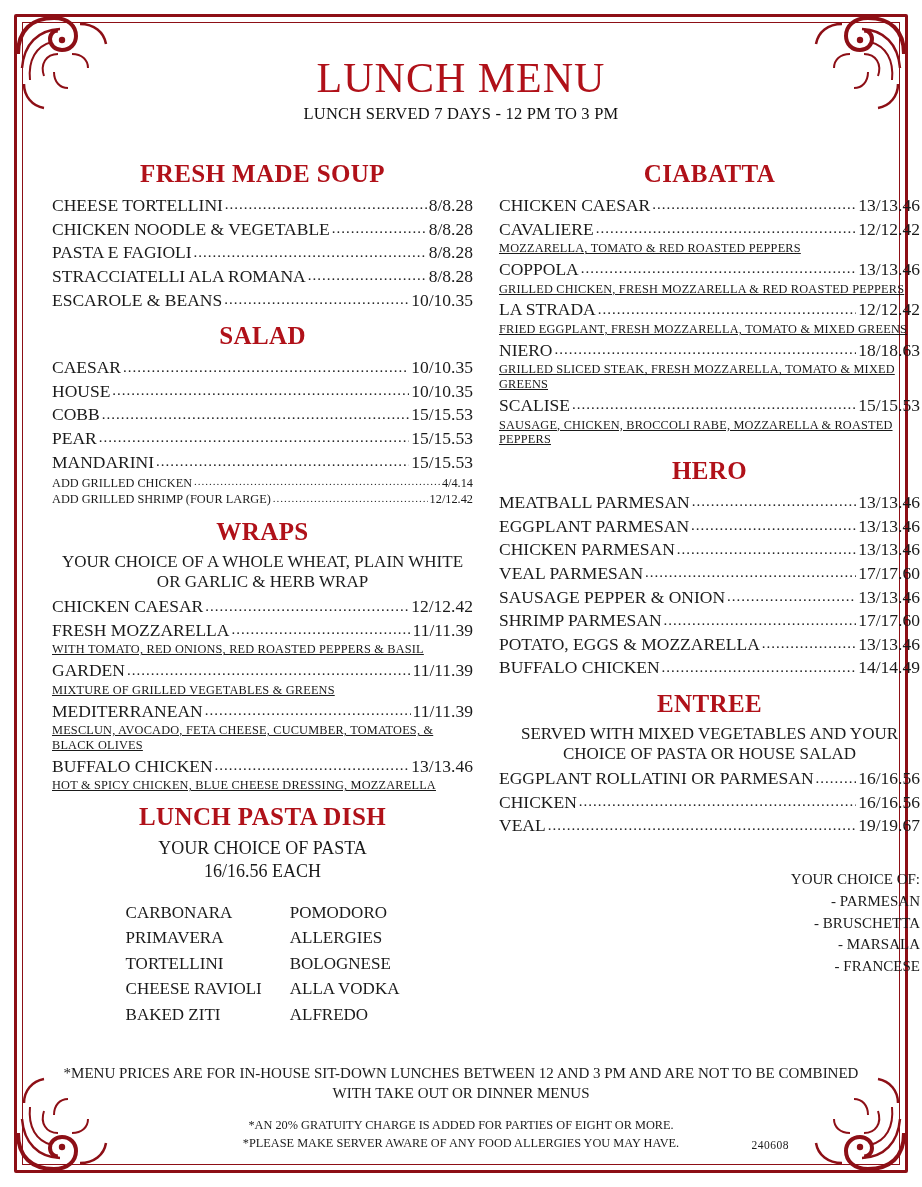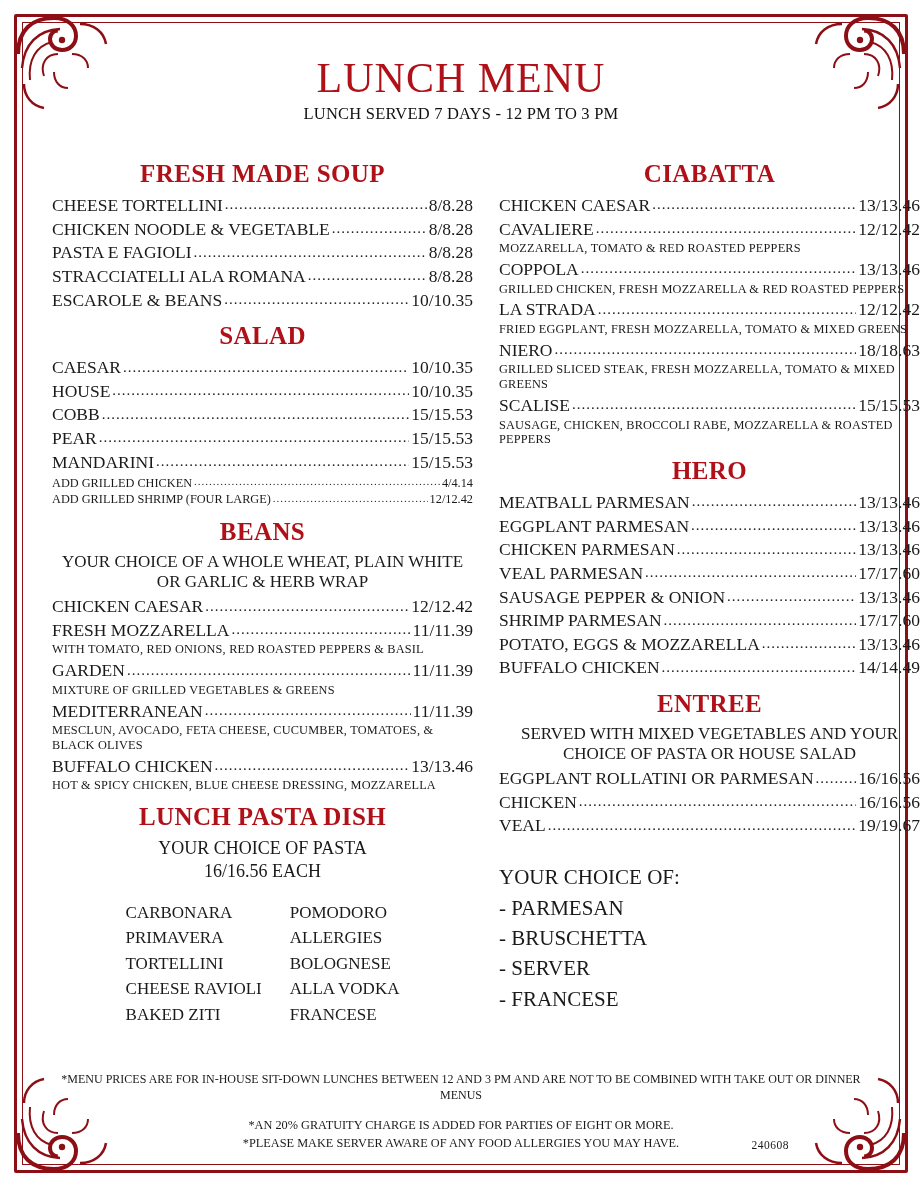--- a/index.html
+++ b/index.html
@@ -104,20 +104,21 @@
     font-size: 15px;
     letter-spacing: 1px;
   }
   .row .price { flex: 0 0 auto; }
   .desc {
     font-size: 12.3px;
     line-height: 1.2;
     margin: 0 0 2px 0;
     text-transform: uppercase;
     letter-spacing: 0.2px;
+    text-decoration: underline;
   }
   .row.small {
     font-size: 12.3px;
   }
   .row.small .dots { font-size: 11px; margin-bottom: 2px; }
 
   .pasta-price {
     text-align: center;
     font-size: 18px;
     line-height: 1.3;
@@ -126,34 +127,34 @@
     display: flex;
     justify-content: center;
     gap: 28px;
     margin-top: 16px;
     font-size: 17px;
     line-height: 1.5;
   }
   .pasta-col div { white-space: nowrap; }
 
   .choice-block {
-    margin-top: 24px;
-    text-align: left;
-    font-size: 21px;
+    margin-top: 31px;
+    text-align: right;
+    font-size: 15px;
     line-height: 1.45;
   }
   .choice-block .choice-head { margin-bottom: 0px; }
 
   .footer {
     position: absolute;
     left: 60px; right: 60px; bottom: 34px;
     text-align: center;
   }
   .footer .fine1 {
-    font-size: 12px;
+    font-size: 15px;
     line-height: 1.3;
     text-transform: uppercase;
     margin-bottom: 14px;
   }
   .footer .fine2 {
     font-size: 12.3px;
     line-height: 1.45;
     text-transform: uppercase;
   }
   .doc-code {
@@ -295,21 +296,21 @@
             <span class="dots">..................................................................................</span>
             <span class="price">4/4.14</span>
           </div>
           <div class="row small">
             <span class="name">ADD GRILLED SHRIMP (FOUR LARGE)</span>
             <span class="dots">..................................................................................</span>
             <span class="price">12/12.42</span>
           </div>
         </div>
 
-        <div class="section-title">BEANS</div>
+        <div class="section-title">WRAPS</div>
         <div class="section-note">YOUR CHOICE OF A WHOLE WHEAT, PLAIN WHITE OR GARLIC &amp; HERB WRAP</div>
         <div>
           <div class="row">
             <span class="name">CHICKEN CAESAR</span>
             <span class="dots">..................................................................................</span>
             <span class="price">12/12.42</span>
           </div>
           <div class="row">
             <span class="name">FRESH MOZZARELLA</span>
             <span class="dots">..................................................................................</span>
@@ -345,21 +346,21 @@
             <div>PRIMAVERA</div>
             <div>TORTELLINI</div>
             <div>CHEESE RAVIOLI</div>
             <div>BAKED ZITI</div>
           </div>
           <div class="pasta-col">
             <div>POMODORO</div>
             <div>ALLERGIES</div>
             <div>BOLOGNESE</div>
             <div>ALLA VODKA</div>
-            <div>FRANCESE</div>
+            <div>ALFREDO</div>
           </div>
         </div>
 
       </div>
 
       <div class="col col-right">
 
         <div class="section-title">CIABATTA</div>
         <div>
           <div class="row">
@@ -460,21 +461,21 @@
             <span class="name">VEAL</span>
             <span class="dots">..................................................................................</span>
             <span class="price">19/19.67</span>
           </div>
         </div>
 
         <div class="choice-block">
           <div class="choice-head">YOUR CHOICE OF:</div>
           <div>- PARMESAN</div>
           <div>- BRUSCHETTA</div>
-          <div>- SERVER</div>
+          <div>- MARSALA</div>
           <div>- FRANCESE</div>
         </div>
 
       </div>
     </div>
   </div>
 
   <div class="footer">
     <div class="fine1">*MENU PRICES ARE FOR IN-HOUSE SIT-DOWN LUNCHES BETWEEN 12 AND 3 PM AND ARE NOT TO BE COMBINED WITH TAKE OUT OR DINNER MENUS</div>
     <div class="fine2">*AN 20% GRATUITY CHARGE IS ADDED FOR PARTIES OF EIGHT OR MORE.</div>

